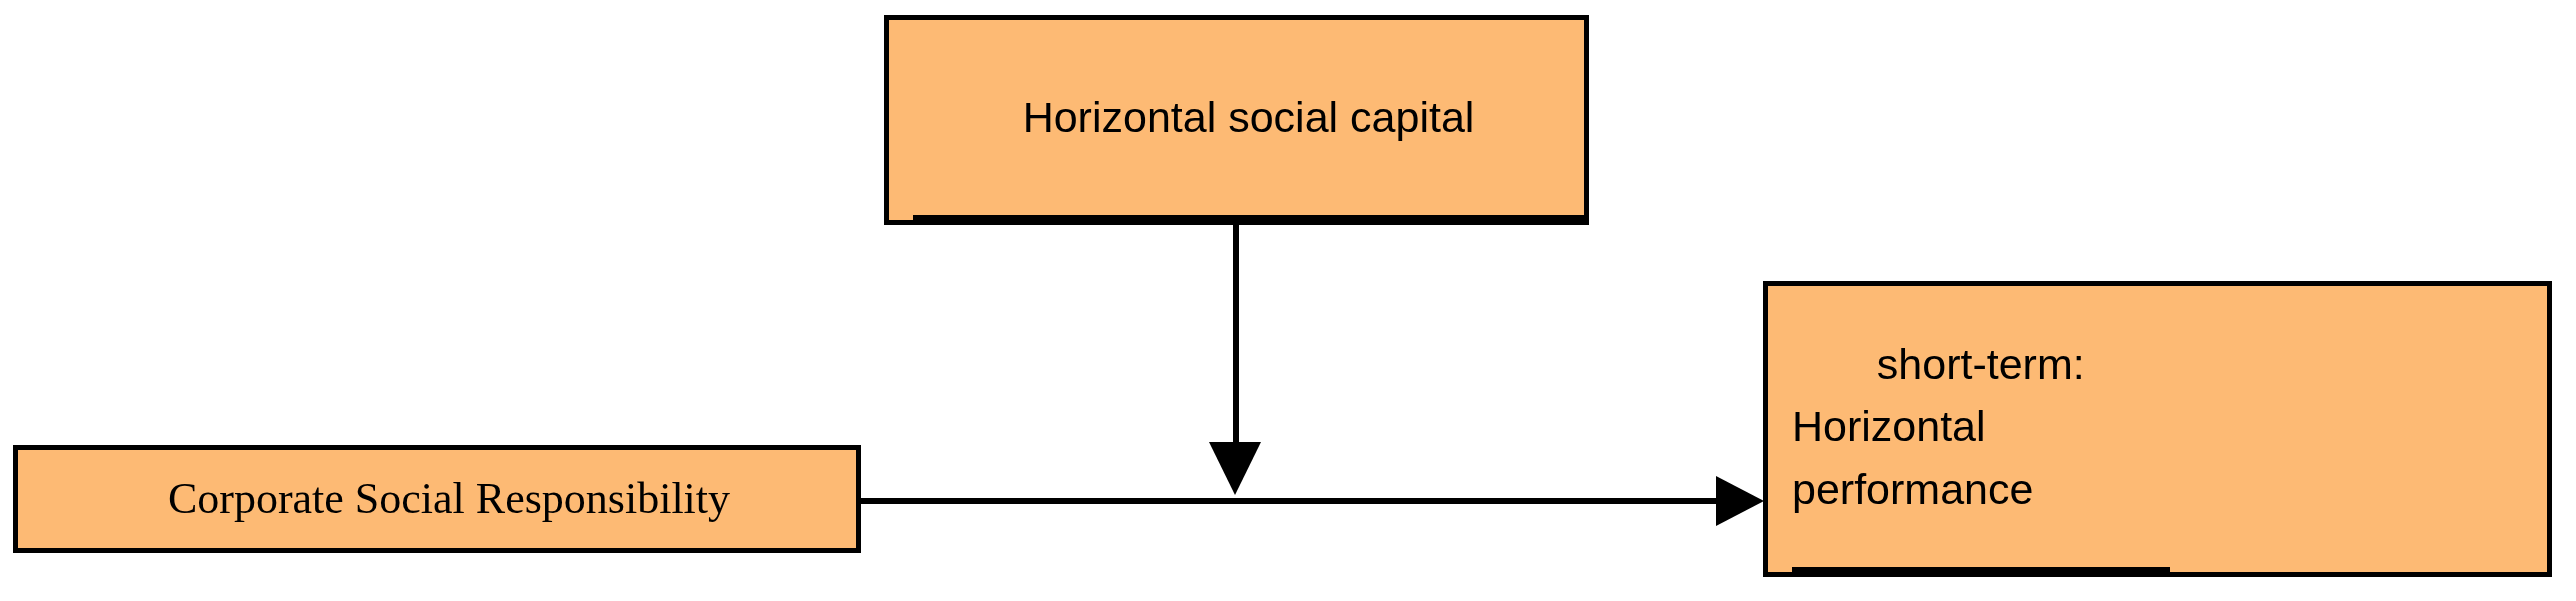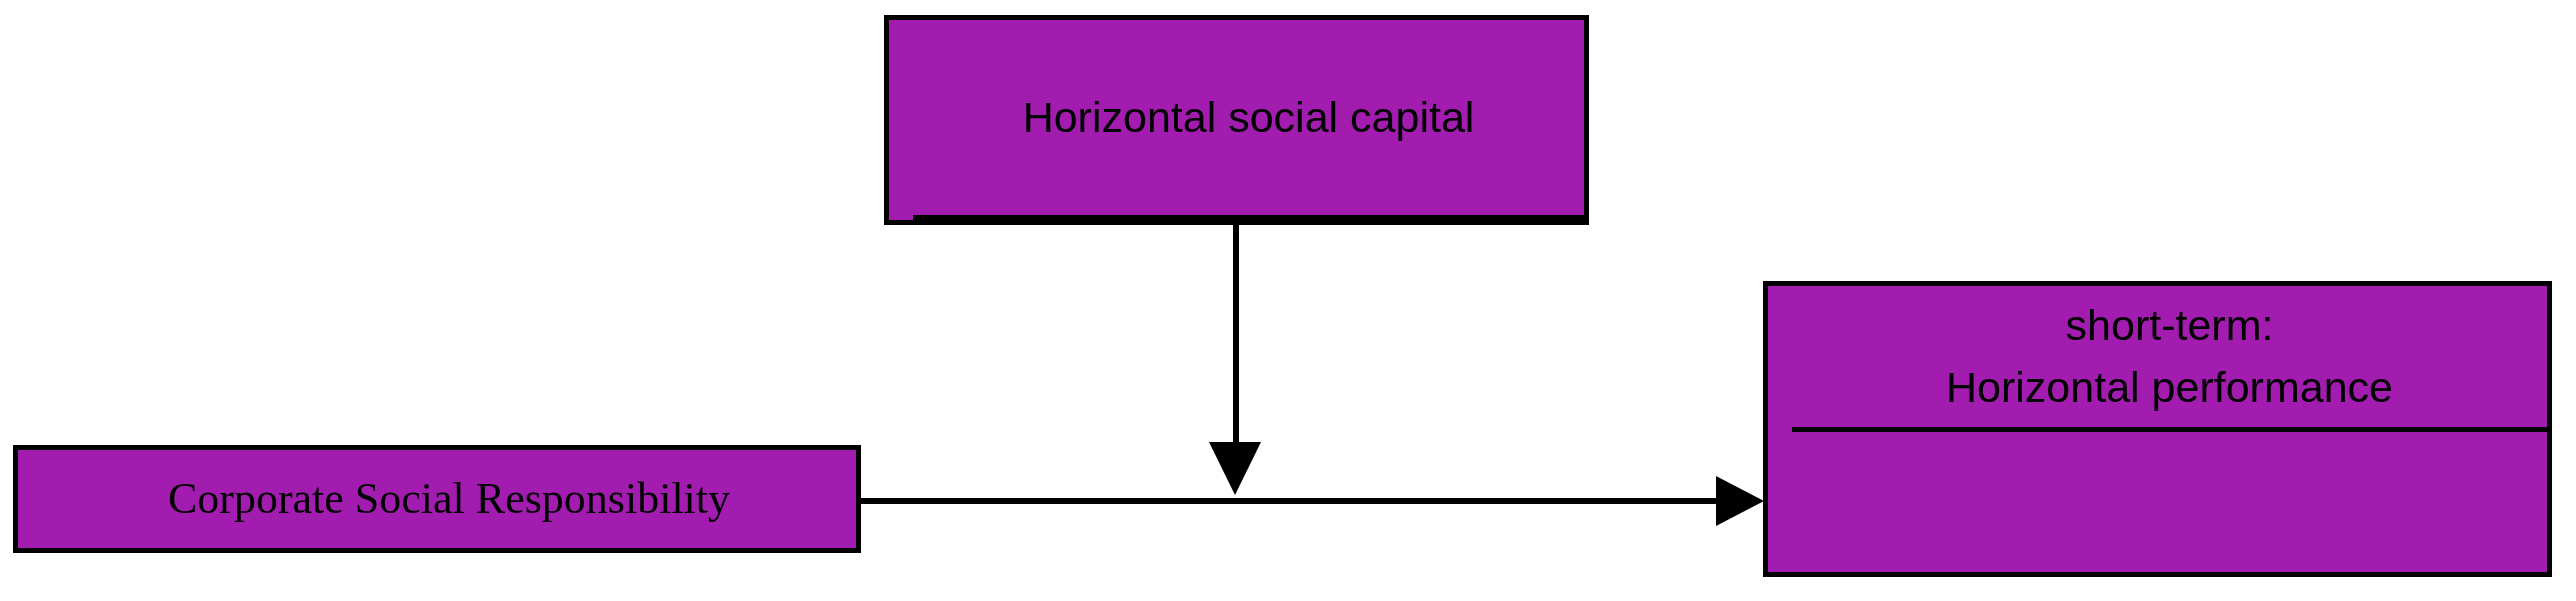--- a/index.html
+++ b/index.html
@@ -9,21 +9,21 @@
     width: 2576px;
     height: 601px;
     background: #ffffff;
     color: #000000;
     font-family: "Liberation Sans", sans-serif;
     overflow: hidden;
   }
   .box {
     position: absolute;
     border: 5.9px solid #000000;
-    background: #a21caf;
+    background: #fdba74;
     display: flex;
     padding-left: 24px;
   }
   
   .moderator-box {
     left: 884px; top: 14.8px;
     width: 705px; height: 210px;
     flex-direction: column;
   }
   .moderator-box .cell {
@@ -41,21 +41,21 @@
     align-items: center; justify-content: center;
     font-family: "Liberation Serif", serif;
     font-size: 44px;
     line-height: 1;
   }
 
   
   .outcome-box {
     left: 1763px; top: 281px;
     width: 789px; height: 296px;
-    flex-direction: column;
+    flex-direction: row;
   }
   .outcome-box .cell {
     flex: 1 1 0;
     display: flex; flex-direction: column;
     align-items: center; justify-content: center;
     font-size: 43px;
     line-height: 1.45;
   }
   .outcome-box .cell.top-cell { border-bottom: 5.9px solid #000000; }
 

